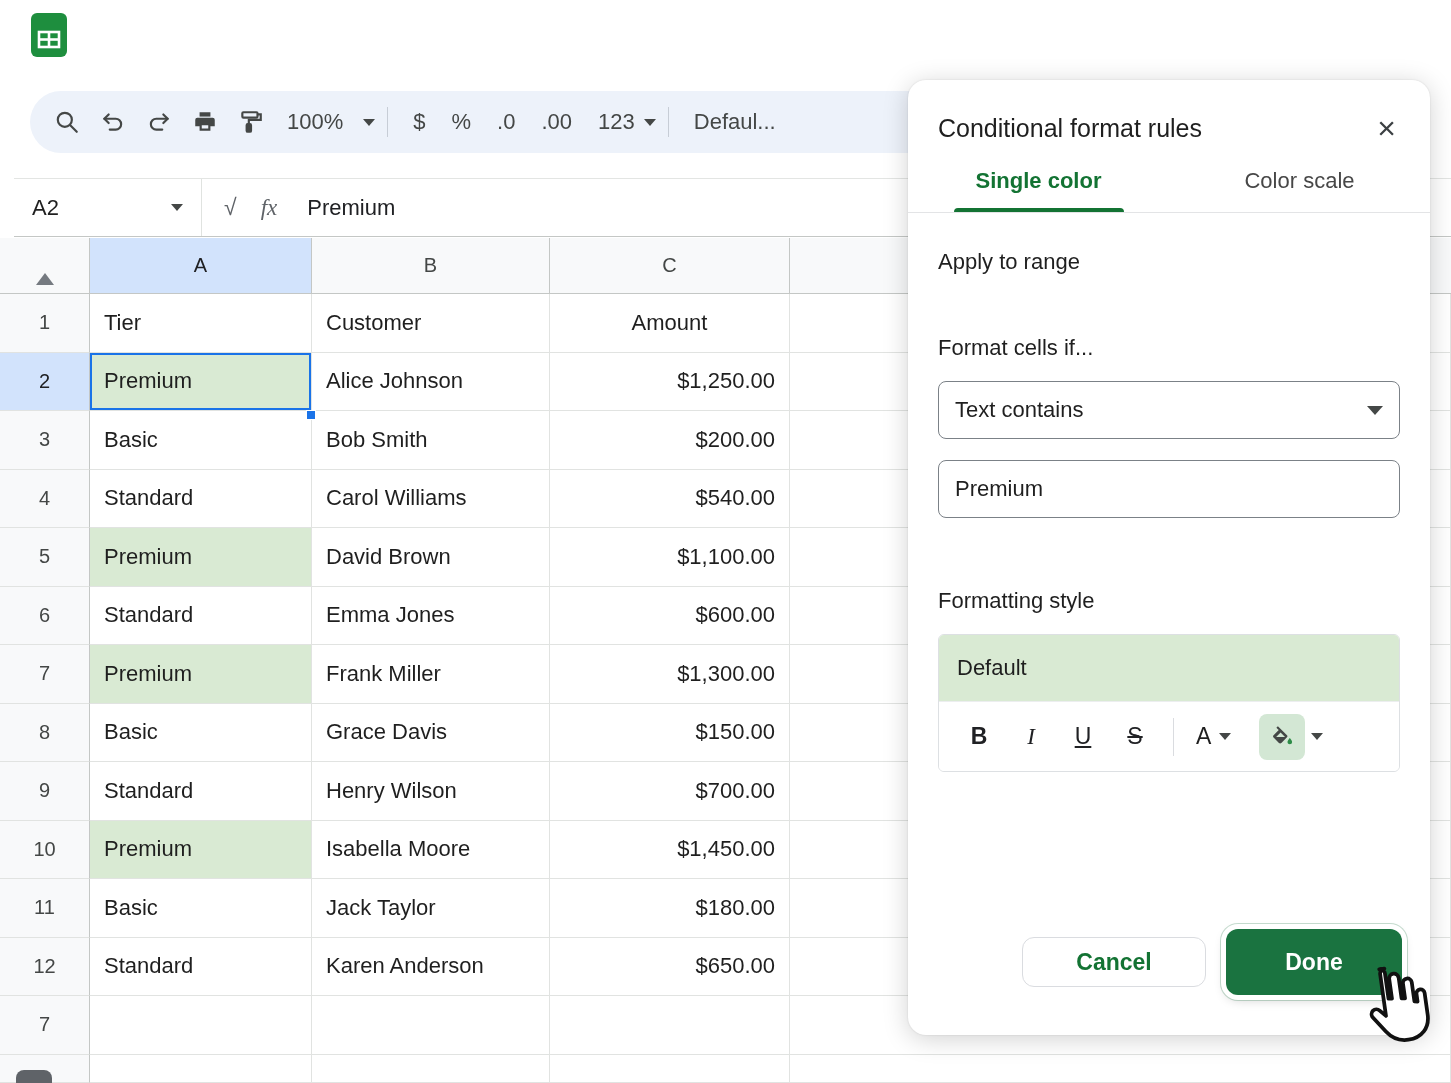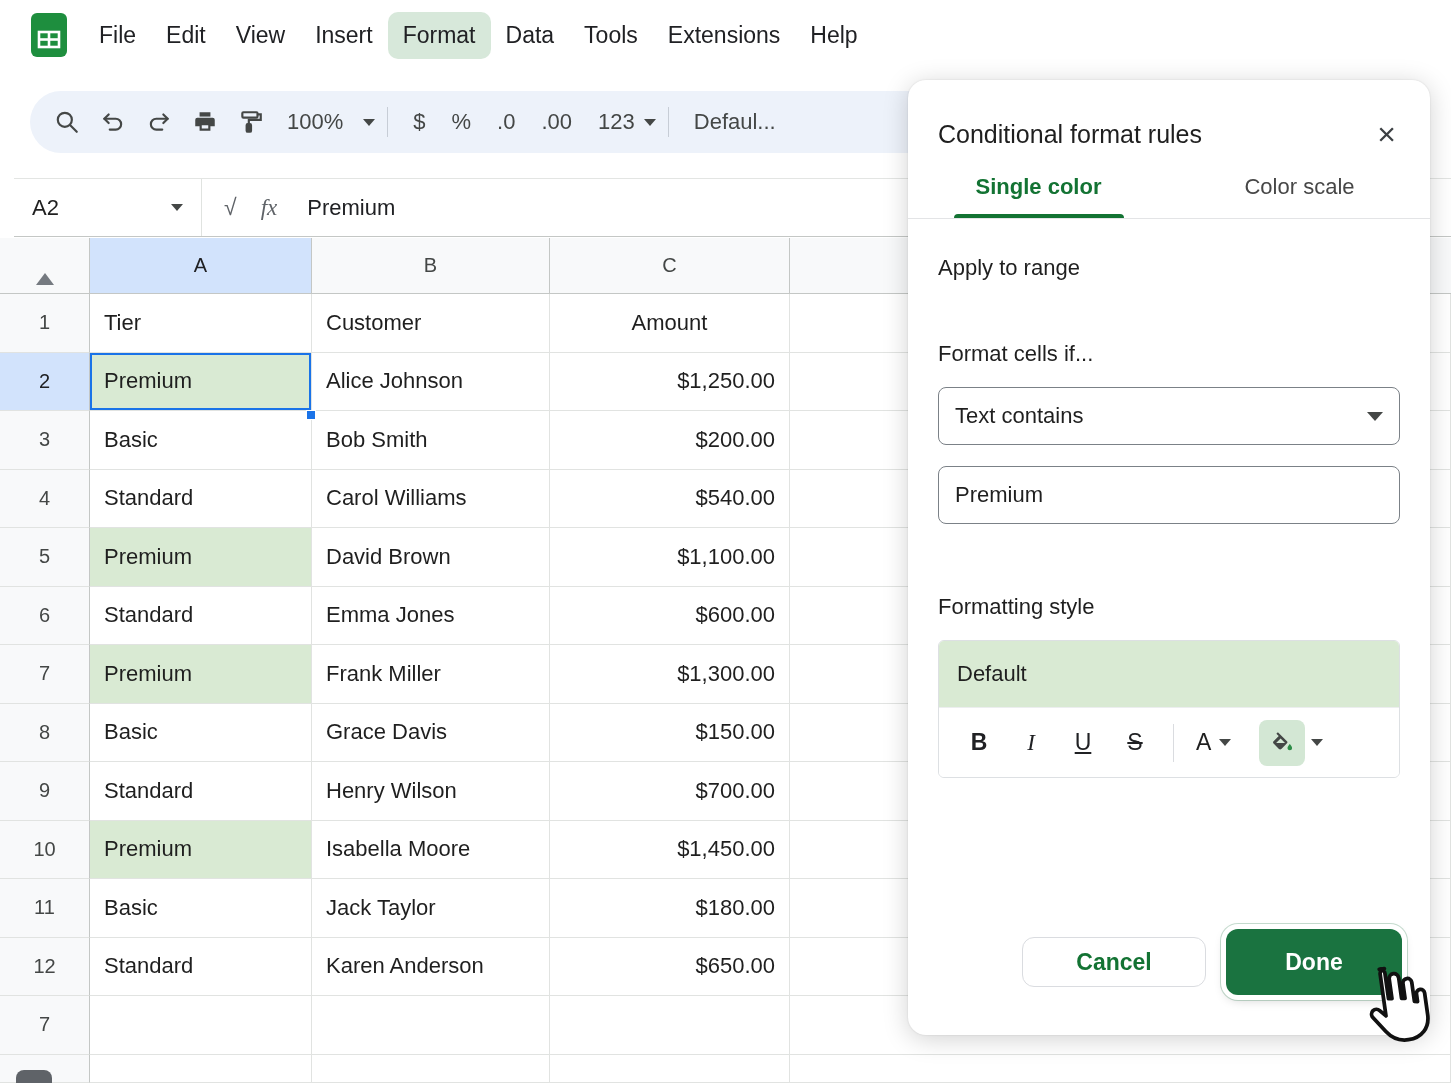--- a/index.html
+++ b/index.html
@@ -70,21 +70,21 @@
   .fill-handle { position:absolute; right:-5px; bottom:-5px; width:10px; height:10px;
     background:#1a73e8; border:1px solid #fff; z-index:3; }
   .bl-partial { position:absolute; left:16px; top:1070px; width:36px; height:22px;
     background:#5f6368; border-radius:8px; }
 
   
   .panel { position:absolute; left:908px; top:80px; width:522px; height:955px;
     background:#fff; border-radius:18px; z-index:10;
     box-shadow:0 4px 26px rgba(0,0,0,.18), 0 0 2px rgba(0,0,0,.12); }
   .panel-header { display:flex; justify-content:space-between; align-items:center;
-    padding:32px 28px 24px 30px;margin-top:6px; }
+    padding:32px 28px 24px 30px; }
   .panel-title { font-size:25px; color:#1f1f1f; }
   .close-x { font-size:32px; color:#3c4043; line-height:1; padding:0 6px; cursor:default; }
   .tabs { display:flex; border-bottom:1px solid #e3e4e6; }
   .tab { flex:1; text-align:center; padding-bottom:18px; font-size:22px; color:#474747; position:relative; cursor:default; }
   .tab.active { color:#137333; font-weight:700; }
   .tab.active::after { content:""; position:absolute; left:50%; transform:translateX(-50%);
     bottom:0; width:170px; height:4px; background:#137333; border-radius:4px 4px 0 0; }
   .panel-body { padding:36px 30px 0; position:relative; }
   .sec-label { font-size:22px; color:#1f1f1f; margin-bottom:20px; }
   .input-box { height:58px; border:1px solid #7b8187; border-radius:8px;
@@ -126,31 +126,20 @@
 </head>
 <body>
 
 <div class="menubar">
   <svg class="logo" viewBox="0 0 38 46">
     <rect x="1" y="1" width="36" height="44" rx="6" fill="#1e8e3e"></rect>
     <rect x="9" y="20" width="20" height="15" fill="none" stroke="#fff" stroke-width="2.6"></rect>
     <line x1="9" y1="27.5" x2="29" y2="27.5" stroke="#fff" stroke-width="2.6"></line>
     <line x1="19" y1="20" x2="19" y2="35" stroke="#fff" stroke-width="2.6"></line>
   </svg>
-  <div class="menu-items">
-    <span class="menu-item">File</span>
-    <span class="menu-item">Edit</span>
-    <span class="menu-item">View</span>
-    <span class="menu-item">Insert</span>
-    <span class="menu-item active">Format</span>
-    <span class="menu-item">Data</span>
-    <span class="menu-item">Tools</span>
-    <span class="menu-item">Extensions</span>
-    <span class="menu-item">Help</span>
-  </div>
 </div>
 
 <div class="toolbar">
   <div class="tb-icon" style="margin-left:14px">
     <svg width="26" height="26" viewBox="0 0 24 24">
         <circle cx="10" cy="10" r="6.5" fill="none" stroke="#444746" stroke-width="2"></circle>
         <line x1="15" y1="15" x2="21" y2="21" stroke="#444746" stroke-width="2" stroke-linecap="round"></line>
       </svg>
   </div>
   <div class="tb-icon">

